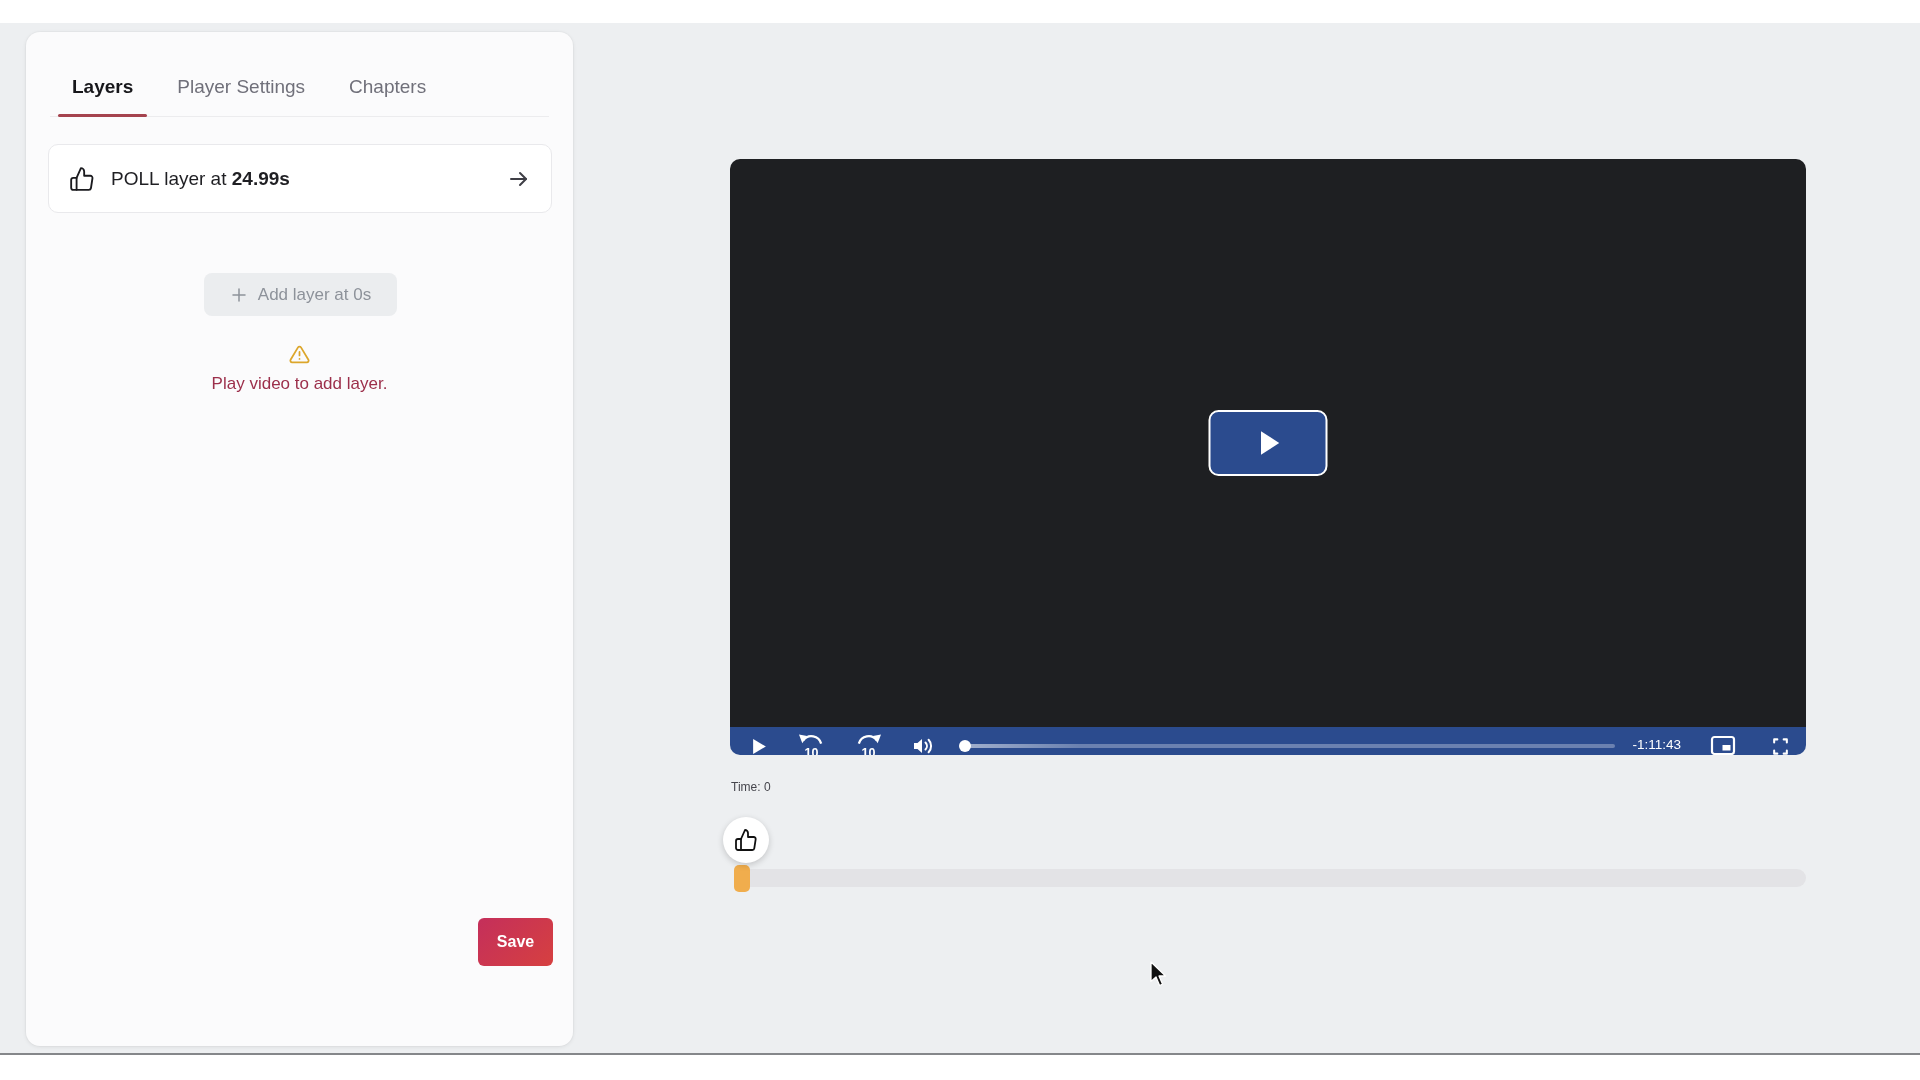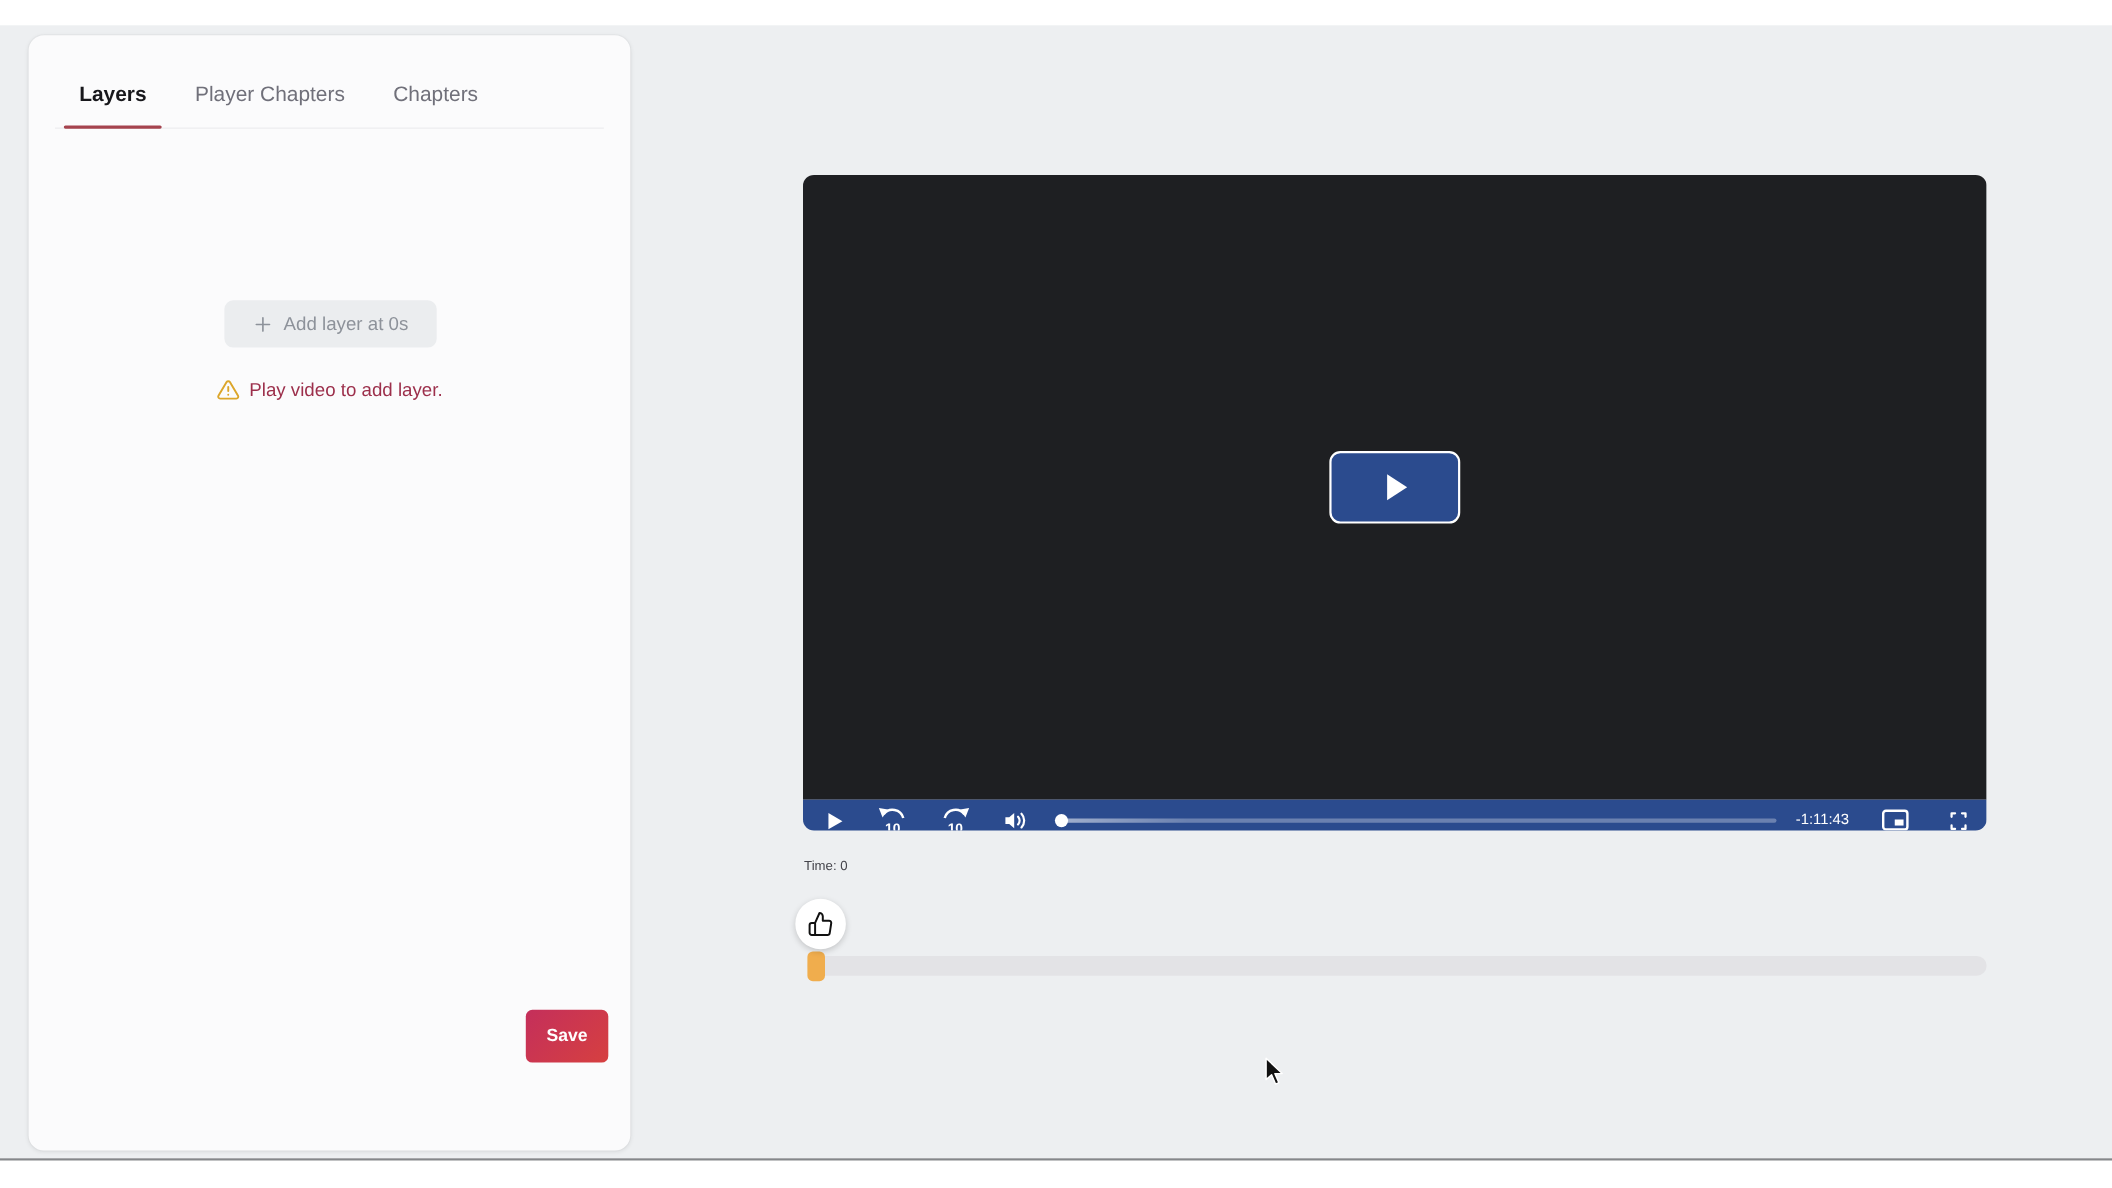--- a/index.html
+++ b/index.html
@@ -42,21 +42,21 @@
   .add-layer {
     position:absolute; left:178px; top:241px; width:193px; height:43px;
     background:#ebedef; border:none; border-radius:8px;
     display:flex; align-items:center; justify-content:center; gap:10px;
     font-size:17px; font-weight:500; color:#8d929a; cursor:pointer;
     font-family:"Liberation Sans", sans-serif;
     text-align:center;
   }
   .warning-row {
     position:absolute; left:0; top:312px; width:100%;
-    display:flex; align-items:center; justify-content:center; gap:9px;
+    display:flex; align-items:center; justify-content:center; gap:9px;flex-direction:column;
   }
   .warning-row span { font-size:17px; color:#9c2f4b; }
   .save-btn {
     position:absolute; right:20px; top:886px; width:75px; height:48px;
     border:none; border-radius:6px; cursor:pointer;
     background:linear-gradient(135deg, #c42f5b 0%, #d64040 100%);
     color:#fff; font-size:16px; font-weight:700;
     font-family:"Liberation Sans", sans-serif;
   }
 
@@ -115,24 +115,43 @@
 </head>
 <body>
 
 <div class="desktop"></div>
 <div class="bottom-line"></div>
 
 <div class="panel">
 
   <div class="tabs">
     <div class="tab active">Layers</div>
-    <div class="tab">Player Chapters</div>
+    <div class="tab">Player Settings</div>
     <div class="tab">Chapters</div>
   </div>
 
+  <div class="layer-card">
+    <span>
+      <svg width="26" height="26" viewBox="0 0 24 24" fill="none" stroke="#1b1b1f" stroke-width="1.7" stroke-linecap="round" stroke-linejoin="round">
+        <path d="M14 9V5a3 3 0 0 0-3-3l-4 9v11h11.28a2 2 0 0 0 2-1.7l1.38-9a2 2 0 0 0-2-2.3z"></path>
+        <path d="M7 22H4a2 2 0 0 1-2-2v-7a2 2 0 0 1 2-2h3"></path>
+      </svg>
+    </span>
+    <span class="txt">
+      <span>POLL layer at</span>
+      <b>24.99s</b>
+    </span>
+    <span class="spacer"></span>
+    <span>
+      <svg width="24" height="24" viewBox="0 0 24 24" fill="none" stroke="#3f3f46" stroke-width="2" stroke-linecap="round" stroke-linejoin="round">
+        <line x1="4" y1="12" x2="19" y2="12"></line>
+          <polyline points="13 6 19 12 13 18"></polyline>
+      </svg>
+    </span>
+  </div>
 
   <button class="add-layer">
     <span>
       <svg width="18" height="18" viewBox="0 0 24 24" fill="none" stroke="#8d929a" stroke-width="2" stroke-linecap="round">
         <line x1="12" y1="4" x2="12" y2="20"></line>
           <line x1="4" y1="12" x2="20" y2="12"></line>
       </svg>
     </span>
     <span>Add layer at 0s</span>
   </button>

